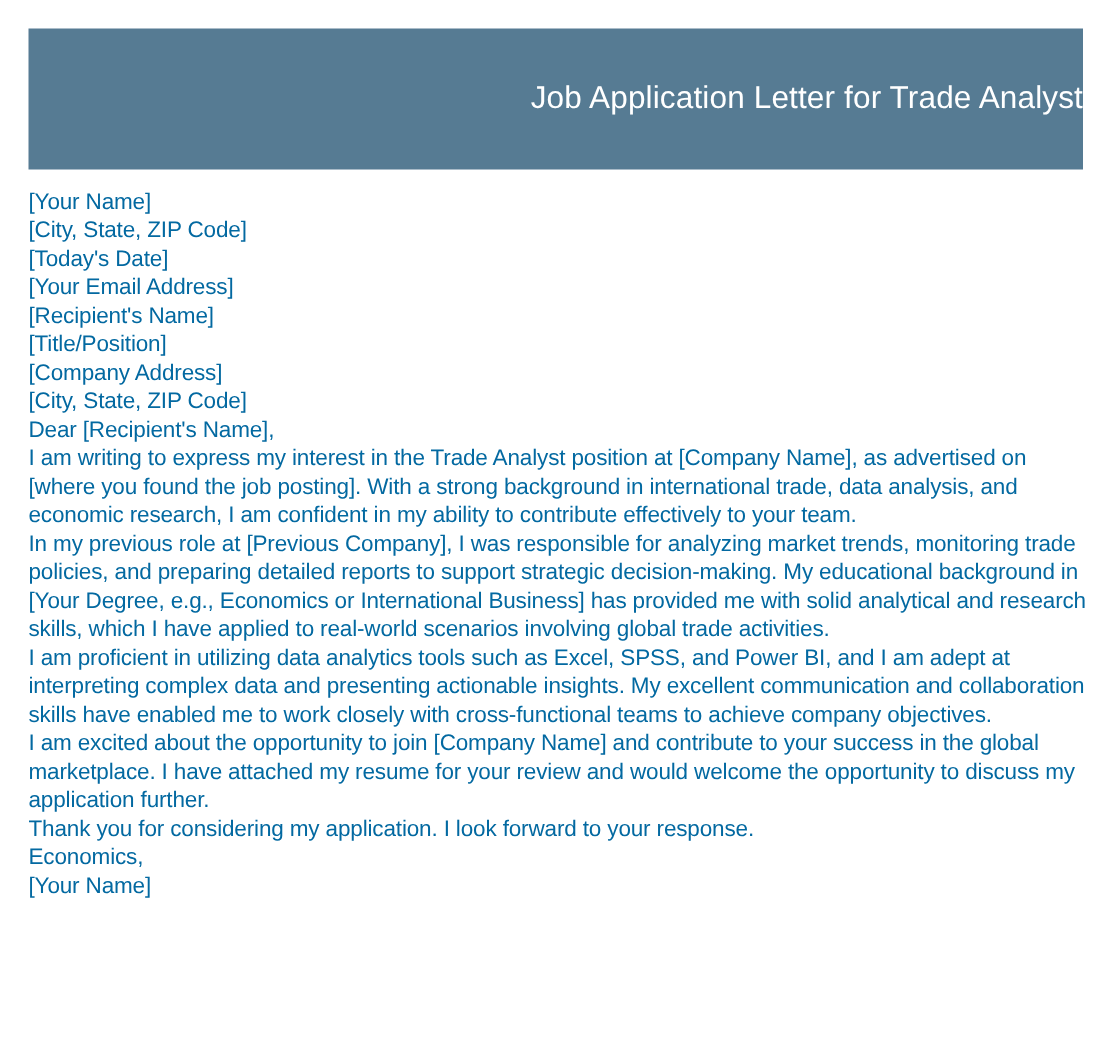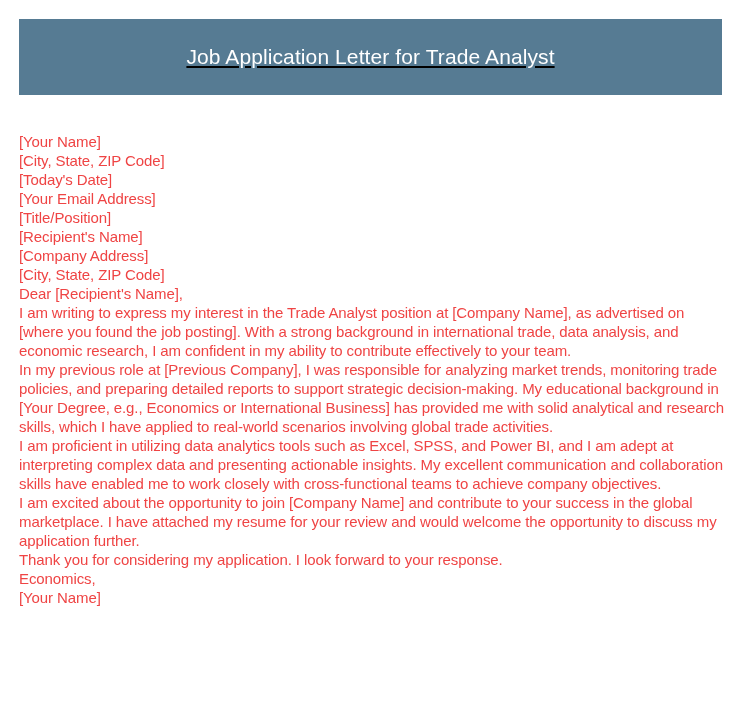--- a/index.html
+++ b/index.html
@@ -15,37 +15,36 @@
   }
   .page {
     position: relative;
     width: 740px;
     height: 705px;
     background: #ffffff;
   }
   .banner {
     box-sizing: border-box;
     margin: 19px 18px 0 19px;
-    height: 76px;
+    height: 94px;
     background: #567B93;
     display: flex;
     align-items: center;
-    justify-content: center;
-    text-decoration: underline;
+    justify-content: flex-end;
   }
   .banner h1 {
     margin: 0;
     color: #ffffff;
     font-size: 21px;
     font-weight: 500;
     letter-spacing: 0.1px;
   }
   .letter {
-    margin: 37px 14px 0 19px;
-    color: #ef4444;
+    margin: 12px 14px 0 19px;
+    color: #0369a1;
     font-size: 15px;
     line-height: 19px;
     letter-spacing: -0.1px;
   }
   .letter .line,
   .letter .para {
     margin: 0;
     padding: 0;
   }
 </style>
@@ -57,22 +56,22 @@
   <header class="banner">
     <h1>Job Application Letter for Trade Analyst</h1>
   </header>
 
   <main class="letter">
     <div class="line">[Your Name]</div>
     <div class="line">[City, State, ZIP Code]</div>
     <div class="line">[Today's Date]</div>
     <div class="line">[Your Email Address]</div>
 
+    <div class="line">[Recipient's Name]</div>
     <div class="line">[Title/Position]</div>
-    <div class="line">[Recipient's Name]</div>
     <div class="line">[Company Address]</div>
     <div class="line">[City, State, ZIP Code]</div>
 
     <div class="line">Dear [Recipient's Name],</div>
 
     <p class="para">I am writing to express my interest in the Trade Analyst position at [Company Name], as advertised on [where you found the job posting]. With a strong background in international trade, data analysis, and economic research, I am confident in my ability to contribute effectively to your team.</p>
     <p class="para">In my previous role at [Previous Company], I was responsible for analyzing market trends, monitoring trade policies, and preparing detailed reports to support strategic decision-making. My educational background in [Your Degree, e.g., Economics or International Business] has provided me with solid analytical and research skills, which I have applied to real-world scenarios involving global trade activities.</p>
     <p class="para">I am proficient in utilizing data analytics tools such as Excel, SPSS, and Power BI, and I am adept at interpreting complex data and presenting actionable insights. My excellent communication and collaboration skills have enabled me to work closely with cross-functional teams to achieve company objectives.</p>
     <p class="para">I am excited about the opportunity to join [Company Name] and contribute to your success in the global marketplace. I have attached my resume for your review and would welcome the opportunity to discuss my application further.</p>
     <p class="para">Thank you for considering my application. I look forward to your response.</p>

